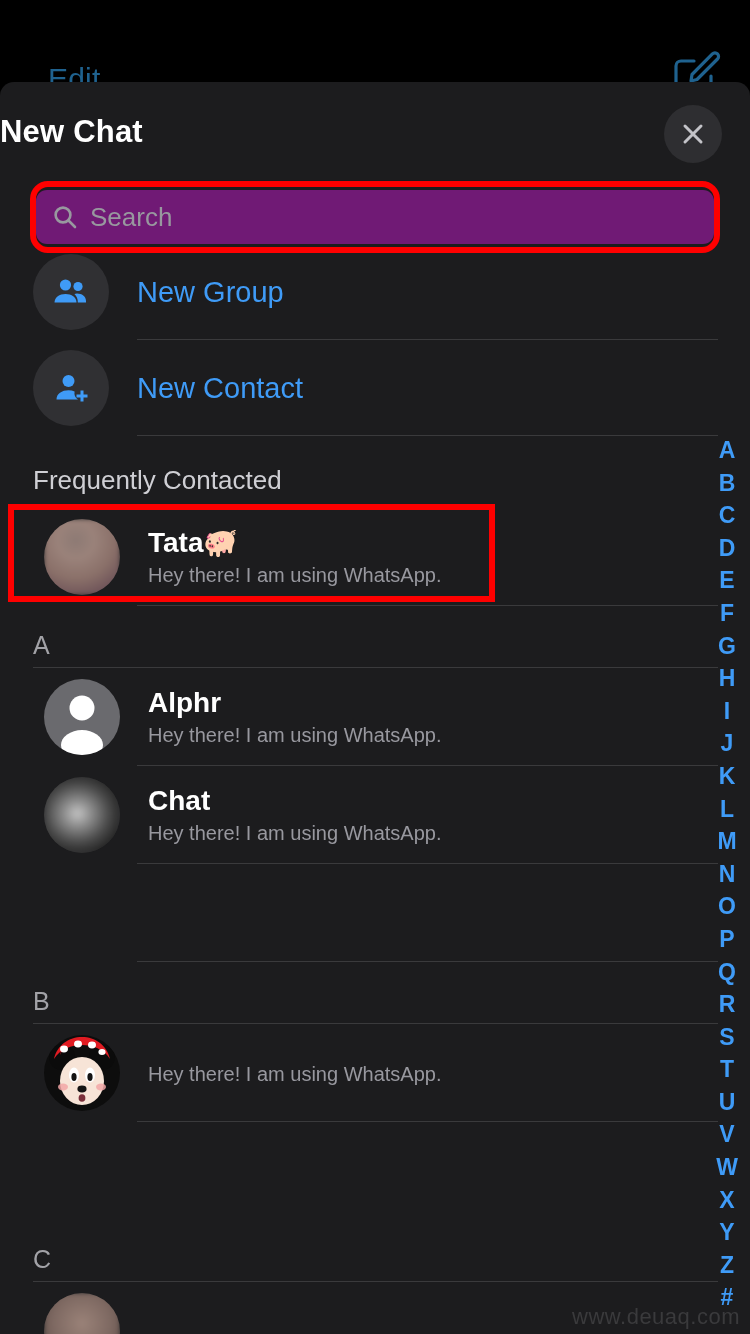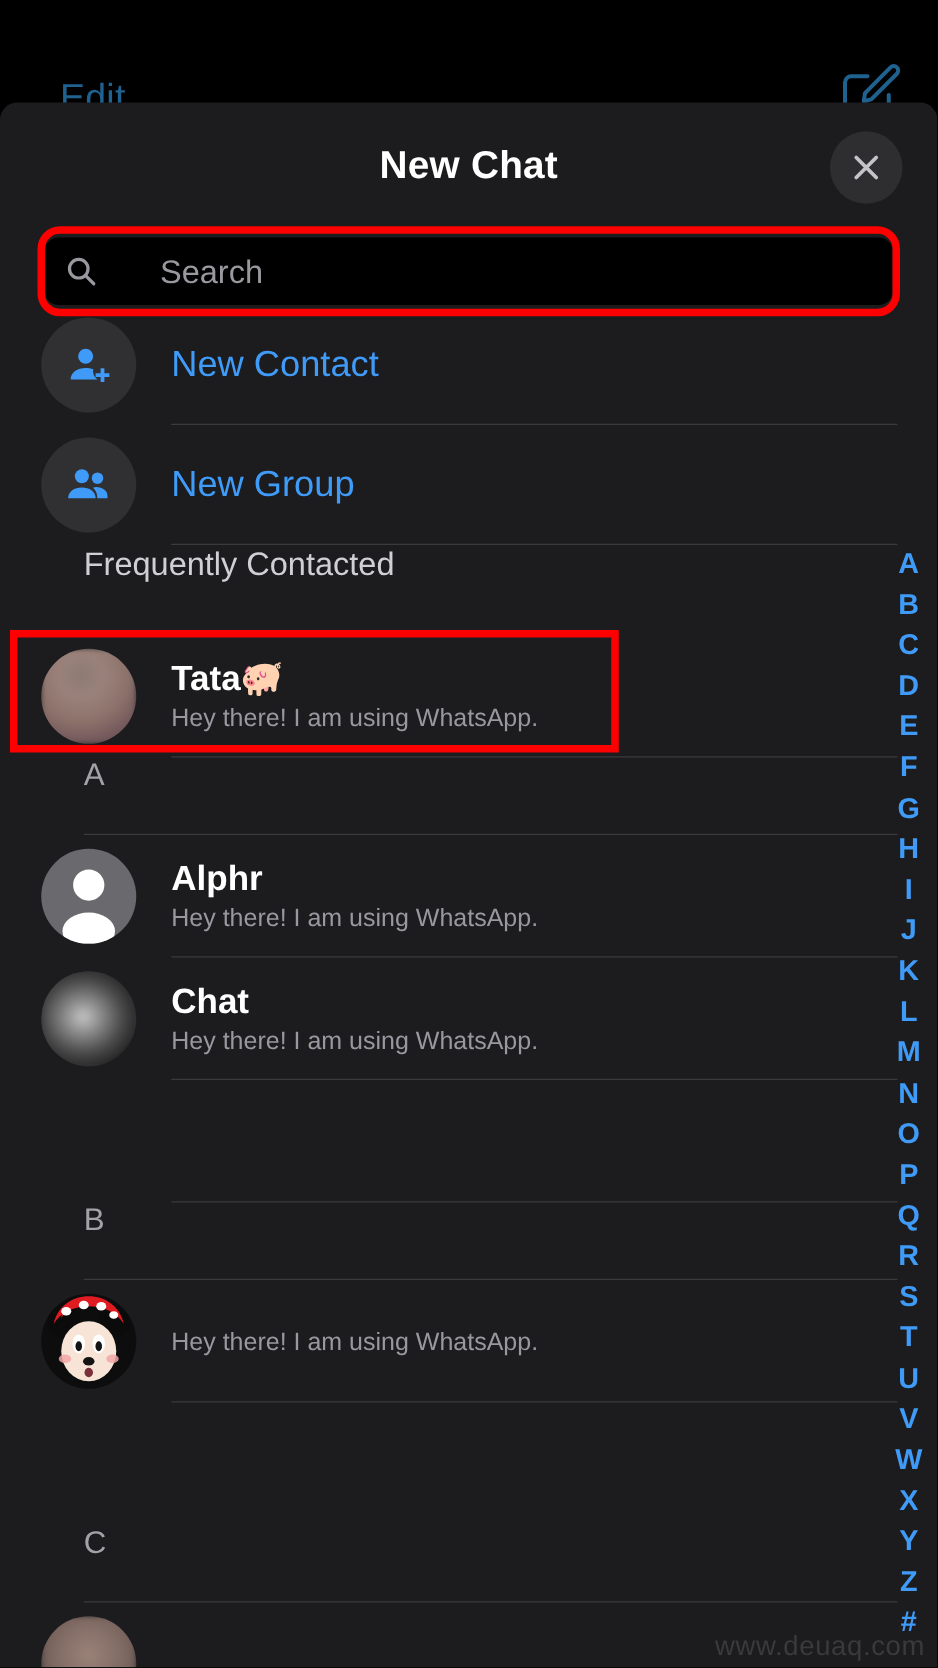--- a/index.html
+++ b/index.html
@@ -58,21 +58,20 @@
   }
 
   .sheet-header {
     position: relative;
     height: 108px;
   }
   .sheet-title {
     position: absolute;
     left: 0; right: 0;
     top: 32px;
-    text-align: center;
     font-size: 31px;
     font-weight: bold;
     color: #ffffff;
     letter-spacing: .2px;
   }
   .close-btn {
     position: absolute;
     right: 28px;
     top: 23px;
     width: 58px;
@@ -98,24 +97,23 @@
     right: -6px;
     bottom: -9px;
     border: 6px solid #fe0000;
     border-radius: 18px;
     pointer-events: none;
   }
   .search-field {
     display: flex;
     align-items: center;
     height: 54px;
-    background: #000000;
+    background: #701a75;
     border-radius: 11px;
     padding: 0 16px;
-    gap: 38px;
   }
   .search-field svg { width: 26px; height: 26px; flex: none; }
   .search-text {
     margin-left: 12px;
     font-size: 26px;
     color: #98989f;
   }
 
   
   .body {
@@ -155,24 +153,24 @@
     right: 32px;
     bottom: 0;
     height: 1px;
     background: #3a3a3c;
   }
 
   .section-header {
     position: relative;
     height: 62px;
     display: flex;
+    align-items: flex-end;
     padding: 0 0 8px 33px;
     font-size: 25px;
     color: #a2a2a7;
-    margin-left: 34px;
   }
   .section-header.big {
     font-size: 26px;
     color: #cfcfd4;
     height: 72px;
     padding-bottom: 12px;
   }
   .section-sep-full {
     position: absolute;
     left: 33px;
@@ -180,21 +178,21 @@
     bottom: 0;
     height: 1px;
     background: #3a3a3c;
   }
 
   .contact-row {
     position: relative;
     display: flex;
     align-items: center;
     height: 98px;
-    padding-left: 33px;
+    padding-left: 44px;
   }
   .avatar {
     width: 76px;
     height: 76px;
     border-radius: 50%;
     flex: none;
     overflow: hidden;
     position: relative;
     background: #2c2c2e;
   }
@@ -300,39 +298,39 @@
         <span class="search-text">Search</span>
       </div>
       <div class="search-highlight"></div>
     </div>
 
     <div class="body">
 
       <div class="action-row">
         <div class="action-icon">
           <svg viewBox="0 0 40 40" fill="#3f9bf7" aria-hidden="true">
-            <circle cx="17.5" cy="13" r="6"></circle>
-            <path d="M5.5 31.5c0-5.8 5.4-9.2 12-9.2 2.2 0 4.3.4 6.1 1.1a8 8 0 0 0 3.4 8.1z"></path>
-            <path d="M29.5 22.5h3v4h4v3h-4v4h-3v-4h-4v-3h4z"></path>
-          </svg>
-        </div>
-        <div class="action-label">New Contact</div>
-        <div class="row-sep"></div>
-      </div>
-
-      <div class="action-row">
-        <div class="action-icon">
-          <svg viewBox="0 0 40 40" fill="#3f9bf7" aria-hidden="true">
             <circle cx="14.5" cy="13" r="5.6"></circle>
             <circle cx="27" cy="14.5" r="4.6"></circle>
             <path d="M3.5 30.5c0-5.4 5-8.6 11-8.6s11 3.2 11 8.6z"></path>
             <path d="M26 21.6c4.8 0 9 2.8 9 7.3v1.6h-8.2c.2-3.4-1.2-6.4-3.4-8.4a13 13 0 0 1 2.6-.5z"></path>
           </svg>
         </div>
         <div class="action-label">New Group</div>
+        <div class="row-sep"></div>
+      </div>
+
+      <div class="action-row">
+        <div class="action-icon">
+          <svg viewBox="0 0 40 40" fill="#3f9bf7" aria-hidden="true">
+            <circle cx="17.5" cy="13" r="6"></circle>
+            <path d="M5.5 31.5c0-5.8 5.4-9.2 12-9.2 2.2 0 4.3.4 6.1 1.1a8 8 0 0 0 3.4 8.1z"></path>
+            <path d="M29.5 22.5h3v4h4v3h-4v4h-3v-4h-4v-3h4z"></path>
+          </svg>
+        </div>
+        <div class="action-label">New Contact</div>
         <div class="row-sep"></div>
       </div>
 
       <div class="section-header big">
         <span>Frequently Contacted</span>
       </div>
 
       <div class="contact-row">
         <div class="avatar">
           <div class="art" aria-hidden="true" style="background:

